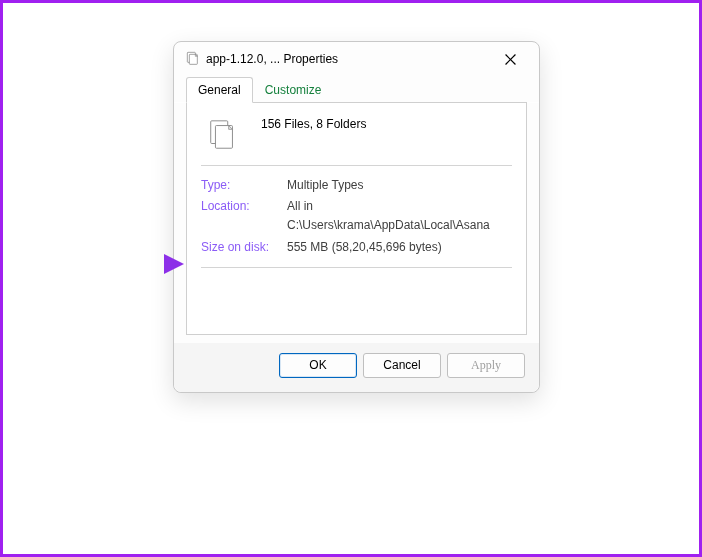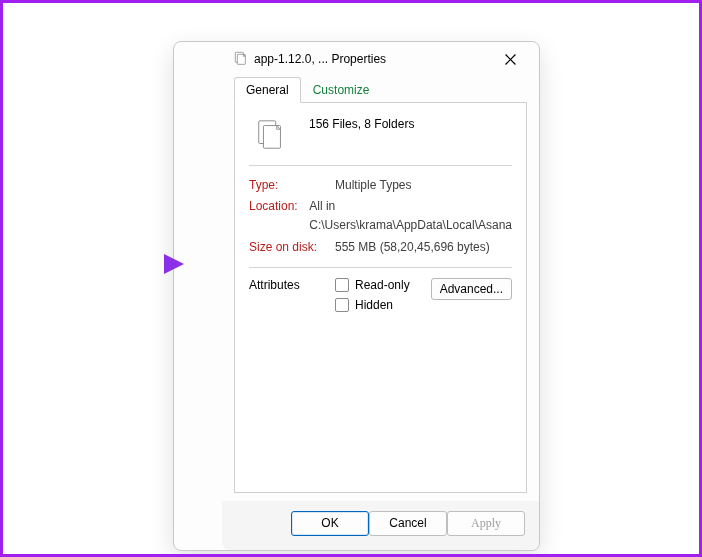--- a/index.html
+++ b/index.html
@@ -15,28 +15,27 @@
       font-family: "Segoe UI", Tahoma, sans-serif;
       font-size: 12px;
       color: #000;
       position: relative;
     }
     .dialog {
       position: absolute;
       left: 170px;
       top: 38px;
       width: 367px;
-      height: 510px;
+      height: 352px;
       background: #fdfdfd;
       border: 1px solid #c8c8c8;
       border-radius: 8px;
       box-shadow: 0 8px 24px rgba(0,0,0,0.12);
       display: flex;
       flex-direction: column;
-      padding-left: 48px;
     }
     .titlebar {
       height: 34px;
       display: flex;
       align-items: center;
       padding: 0 8px 0 10px;
     }
     .titlebar-icon {
       width: 16px;
       height: 16px;
@@ -106,21 +105,21 @@
       margin-top: -1px;
     }
     .row {
       display: flex;
       align-items: flex-start;
       line-height: 1.6;
       margin: 2px 0;
     }
     .row .label {
       width: 86px;
-      color: #b91c1c;
+      color: #8b5cf6;
     }
     .row .value {
       flex: 1;
       color: #404040;
     }
     .header-row {
       display: flex;
       margin-bottom: 12px;
       padding-left: 4px;
     }
@@ -171,20 +170,21 @@
       border-radius: 3px;
       background: #fdfdfd;
       padding: 3px 8px;
       font-size: 12px;
       cursor: pointer;
       align-self: flex-start;
     }
     .bottom-bar {
       display: flex;
       justify-content: flex-end;
+      gap: 6px;
       padding: 10px 14px 14px 14px;
       background: #f5f5f5;
       border-bottom-left-radius: 8px;
       border-bottom-right-radius: 8px;
     }
     .btn {
       min-width: 78px;
       padding: 4px 10px;
       font-size: 12px;
       border: 1px solid #bfbfbf;
@@ -266,34 +266,20 @@
       <span class="label">Location:</span>
       <span class="value">All in C:\Users\krama\AppData\Local\Asana</span>
     </div>
     <div class="row">
       <span class="label">Size on disk:</span>
       <span class="value">555 MB (58,20,45,696 bytes)</span>
     </div>
 
     <hr class="hr">
 
-    <div class="attrs-row">
-      <span class="attrs-label">Attributes</span>
-      <div class="checks">
-        <div class="chk">
-          <span class="chk-box"></span>
-          <span>Read-only</span>
-        </div>
-        <div class="chk">
-          <span class="chk-box"></span>
-          <span>Hidden</span>
-        </div>
-      </div>
-      <button class="adv-btn">Advanced...</button>
-    </div>
 
   </div>
 
   <div class="bottom-bar">
     <div class="btn primary">OK</div>
     <div class="btn">Cancel</div>
     <div class="btn disabled">Apply</div>
   </div>
 
 </div>

